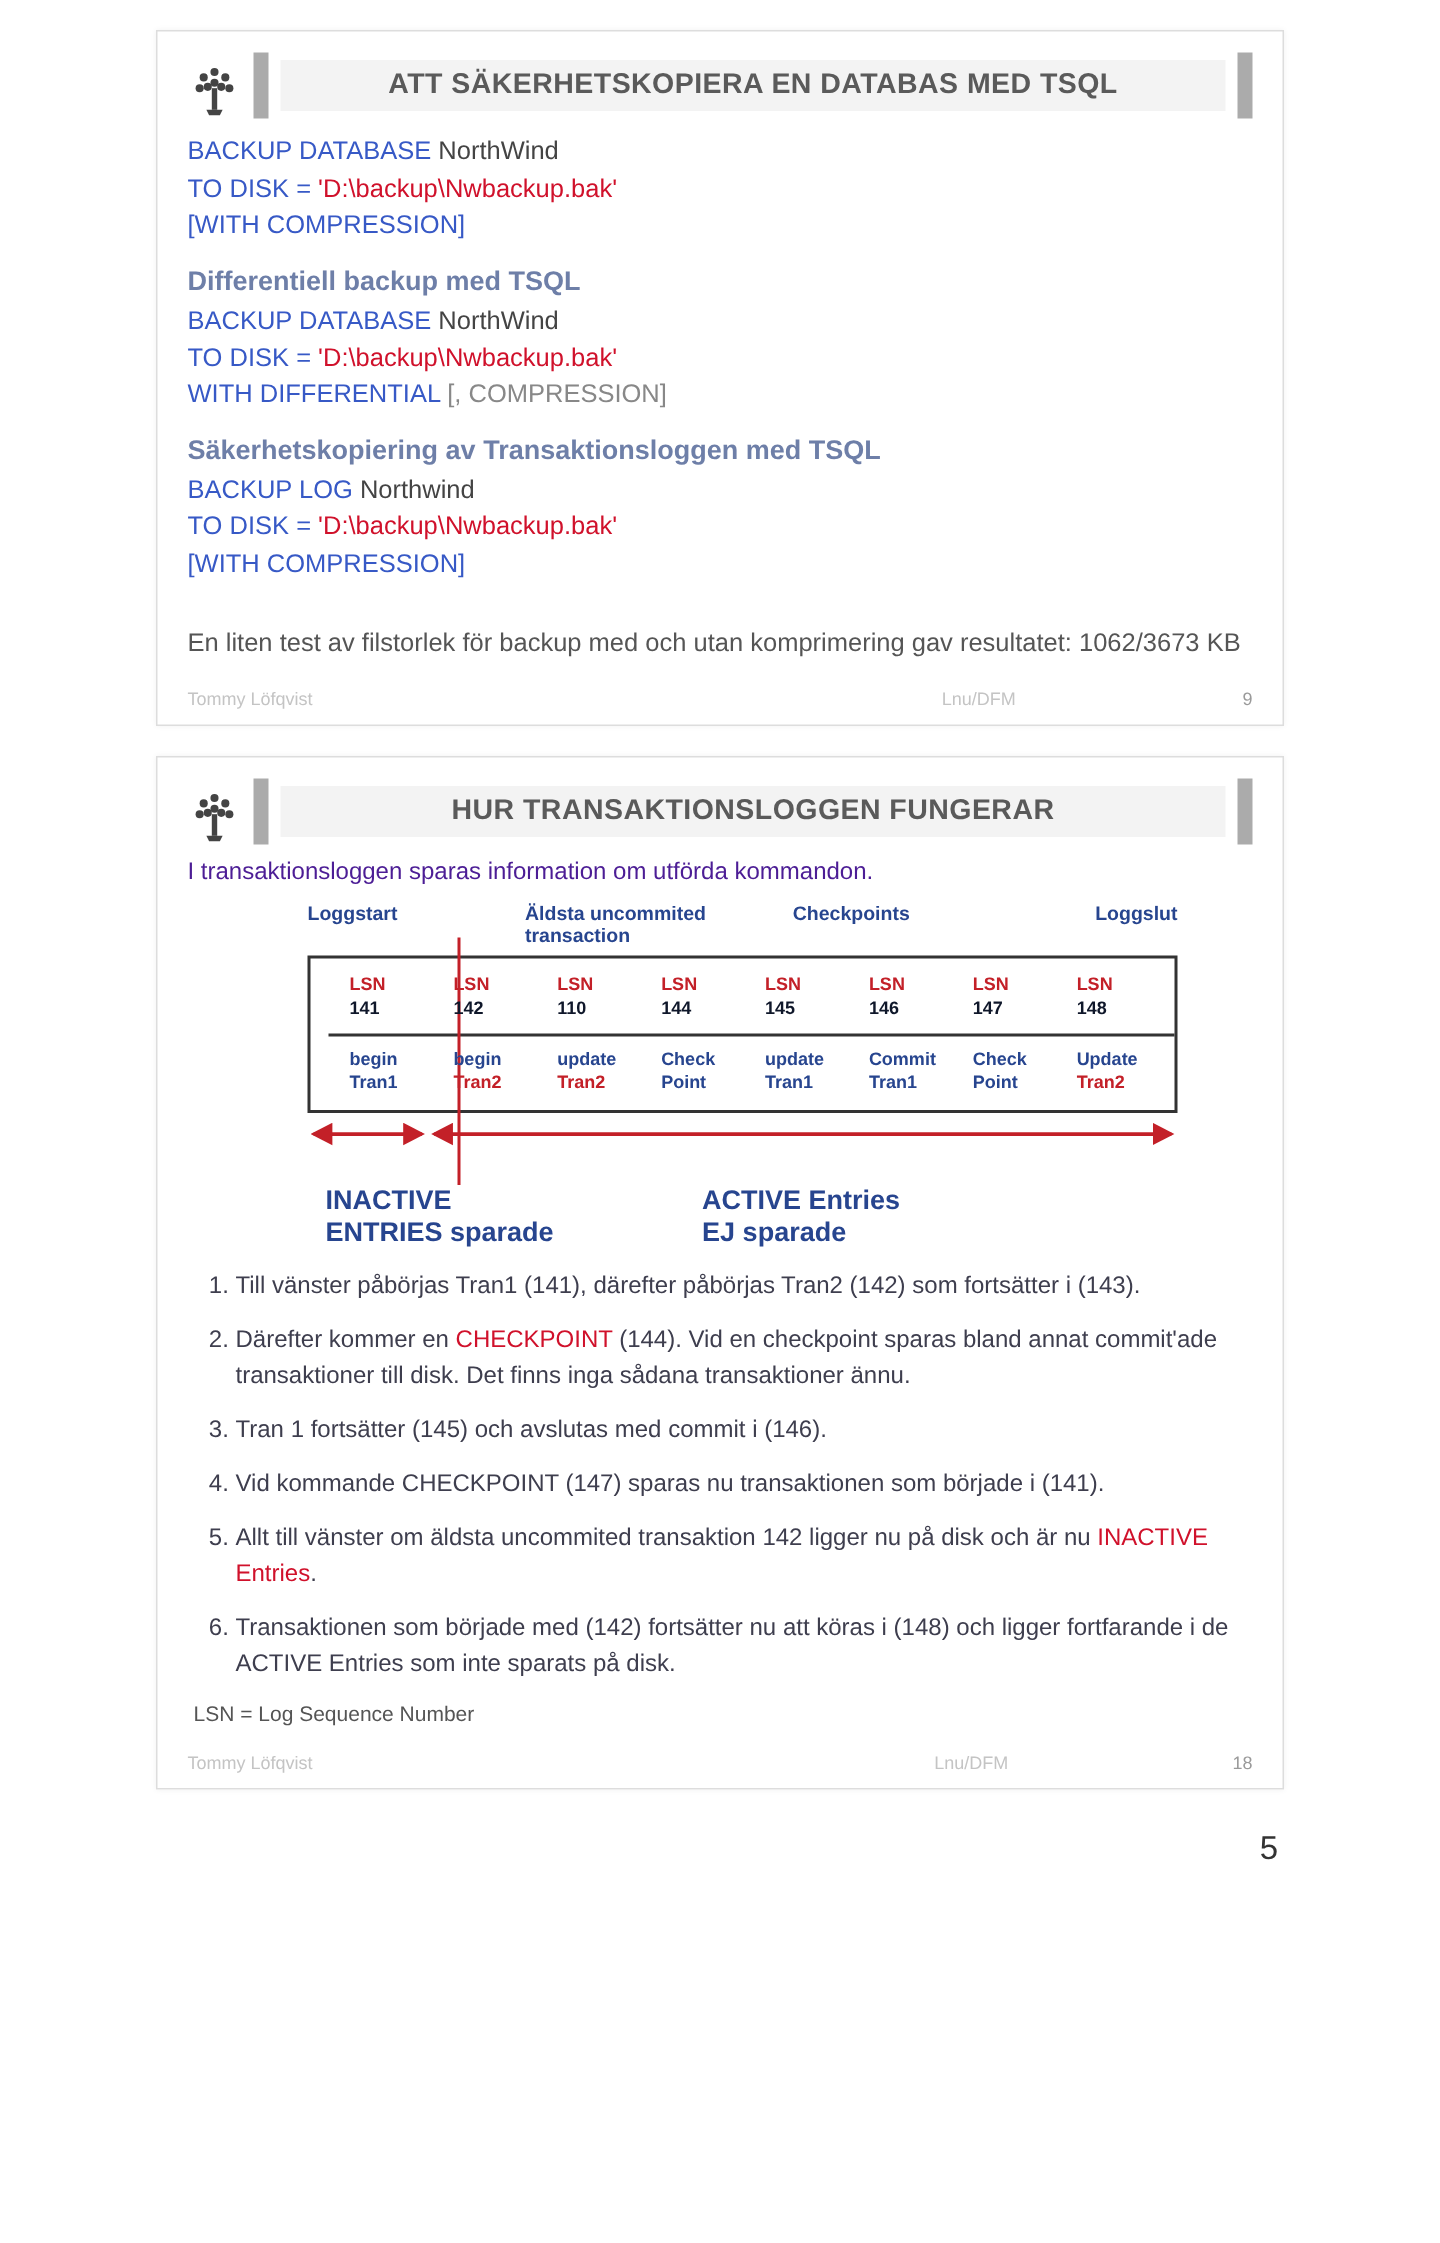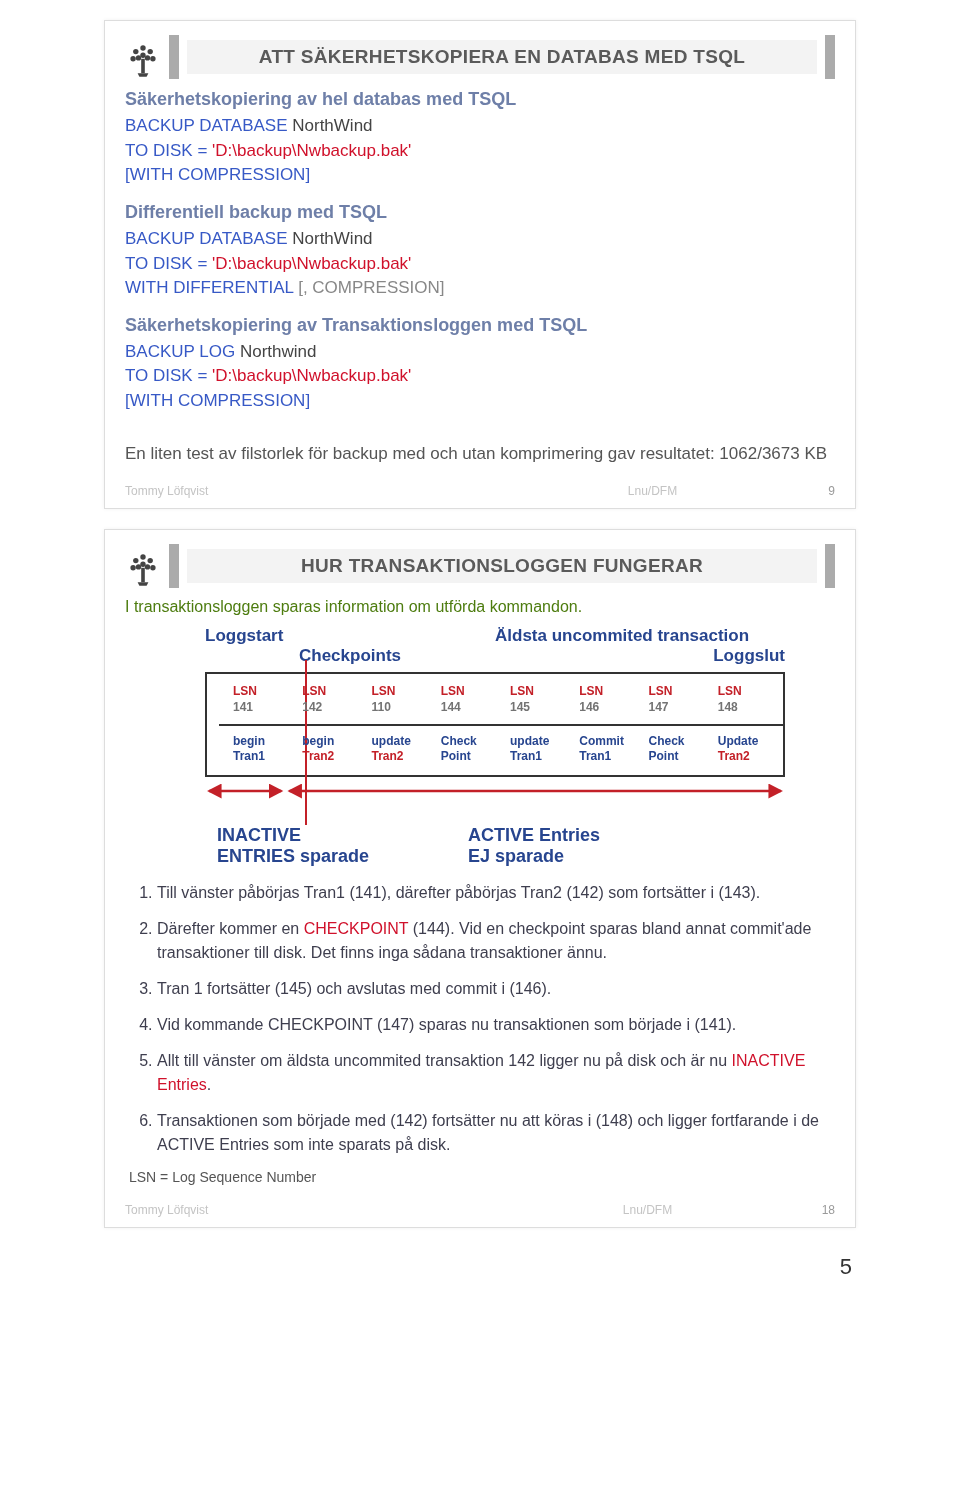--- a/index.html
+++ b/index.html
@@ -9,34 +9,34 @@
 .title-bar .bar{background:#f3f3f3;flex:1;text-align:center;font-size:19px;padding:6px 6px;font-variant:small-caps;letter-spacing:.3px;color:#5a5a5a;font-weight:700}
 .title-bar .side{width:10px;background:#ababab;align-self:stretch}
 .logo{width:36px;height:44px;display:flex;align-items:center;justify-content:center}
 .logo svg{width:36px;height:44px}
 .h2{color:#6E7FA8;font-weight:700;font-size:18px}
 .cblue{color:#3759C6}
 .cred{color:#D0112B}
 .cgray{color:#888}
 .code{font-family:Verdana,Geneva,sans-serif;font-size:17px;line-height:1.45;margin:4px 0 14px}
 .para{font-size:17px;color:#555;line-height:1.45}
-.intro{font-size:16px;color:#4d7c0f}
+.intro{font-size:16px;color:#4c1d95}
 .foot{display:flex;font-size:12px;color:#c4c4c4;margin-top:18px}
 .foot .a{flex:1}
 .foot .b{flex:1;text-align:center}
 .foot .c{text-align:right;color:#9a9a9a}
-.diagram-labels{display:grid;grid-template-columns:1fr 1fr;font-size:17px;color:#27458F;font-weight:700;margin:10px 50px 6px 80px}
+.diagram-labels{display:grid;grid-template-columns:1fr 1fr 1fr 1fr;font-size:13px;color:#27458F;font-weight:700;margin:10px 50px 6px 80px}
 .diagram-labels .c2{}
 .diagram-labels .c3{text-align:center}
 .diagram-labels .c4{text-align:right}
 .logbox{margin:0 50px 0 80px;border:2px solid #333;position:relative;padding:8px 0 8px 12px;background:#fff}
 .row{display:flex;gap:18px;padding:2px 14px;position:relative;z-index:2}
 .cell{width:66px;font-size:12px;font-weight:700;line-height:1.3}
 .cell .l1{color:#C32028}
-.cell .l2{color:#737373}
+.cell .l2{color:#0f172a}
 .row2 .cell{color:#27458F}
 .row2 .cell .tran2{color:#C32028}
 .row2 .cell .tran1{color:#27458F}
 .hr{height:2px;background:#333;margin:6px 0}
 .arrows{position:relative;height:24px;margin:2px 50px 0 80px}
 .arrows svg{position:absolute;left:0;top:0;width:100%;height:40px;overflow:visible}
 .vline{position:absolute;top:-14px;bottom:-50px;width:2px;background:#C32028}
 .entries{display:flex;gap:99px;margin:22px 50px 14px 92px;font-size:18px;font-weight:700}
 .entries .in{color:#27458F}
 .entries .ac{color:#27458F}
@@ -67,21 +67,20 @@
               <rect x="18" y="26" width="4" height="16"></rect>
               <path d="M14 42 h12 l-2 4 h-8 z"></path>
             </g>
           </svg>
       </div>
       <div class="side"></div>
       <div class="bar">ATT SÄKERHETSKOPIERA EN DATABAS MED TSQL</div>
       <div class="side"></div>
     </div>
 
-    <div class="h2">Säkerhetskopiering av hel databas med TSQL</div>
     <div class="code">
       <div><span class="cblue">BACKUP DATABASE </span><span>NorthWind</span></div>
       <div><span class="cblue">TO DISK = </span><span class="cred">'D:\backup\Nwbackup.bak'</span></div>
       <div class="cblue">[WITH COMPRESSION]</div>
     </div>
 
     <div class="h2">Differentiell backup med TSQL</div>
     <div class="code">
       <div><span class="cblue">BACKUP DATABASE </span><span>NorthWind</span></div>
       <div><span class="cblue">TO DISK = </span><span class="cred">'D:\backup\Nwbackup.bak'</span></div>

